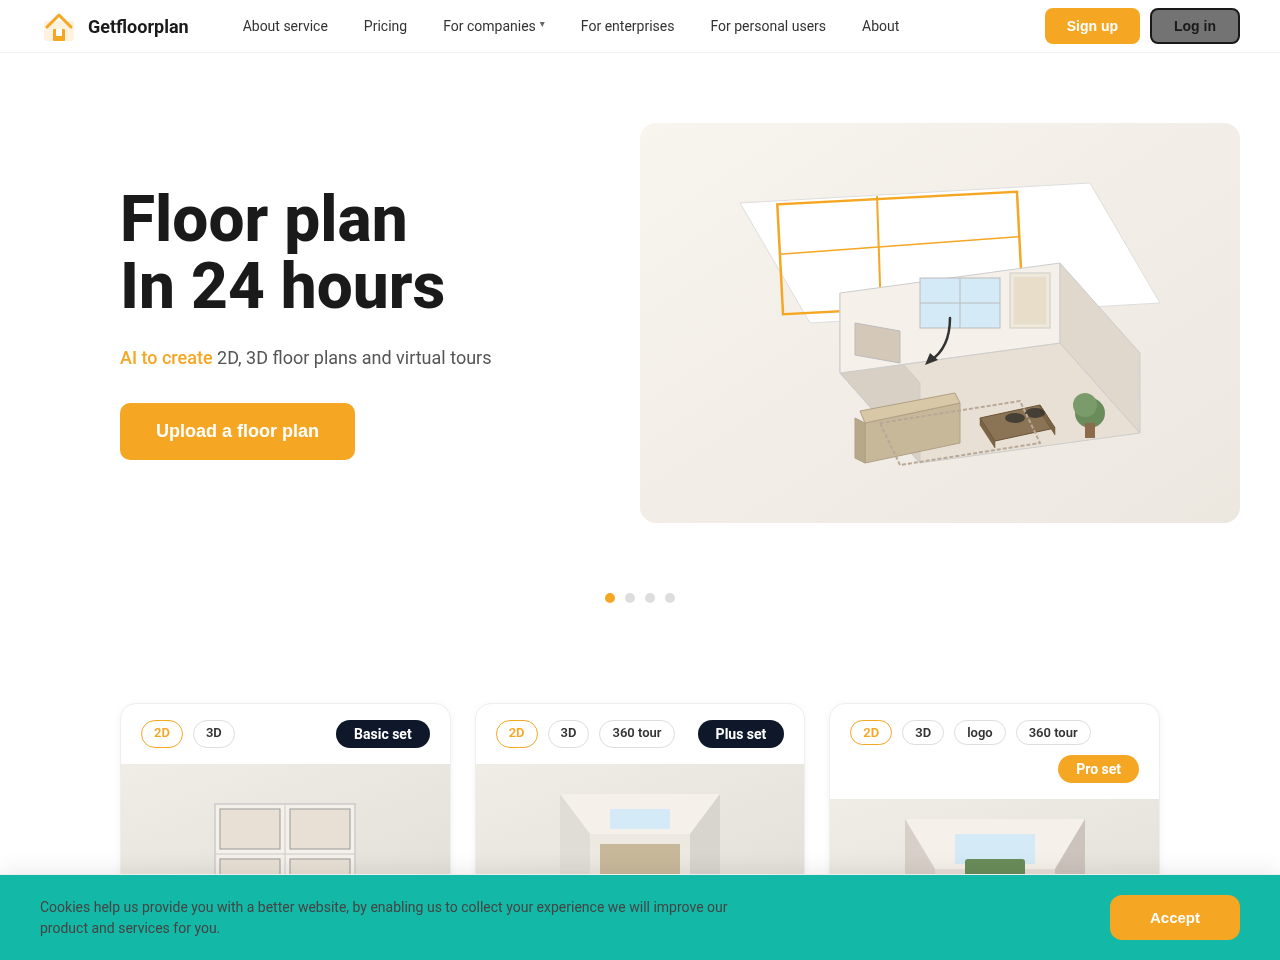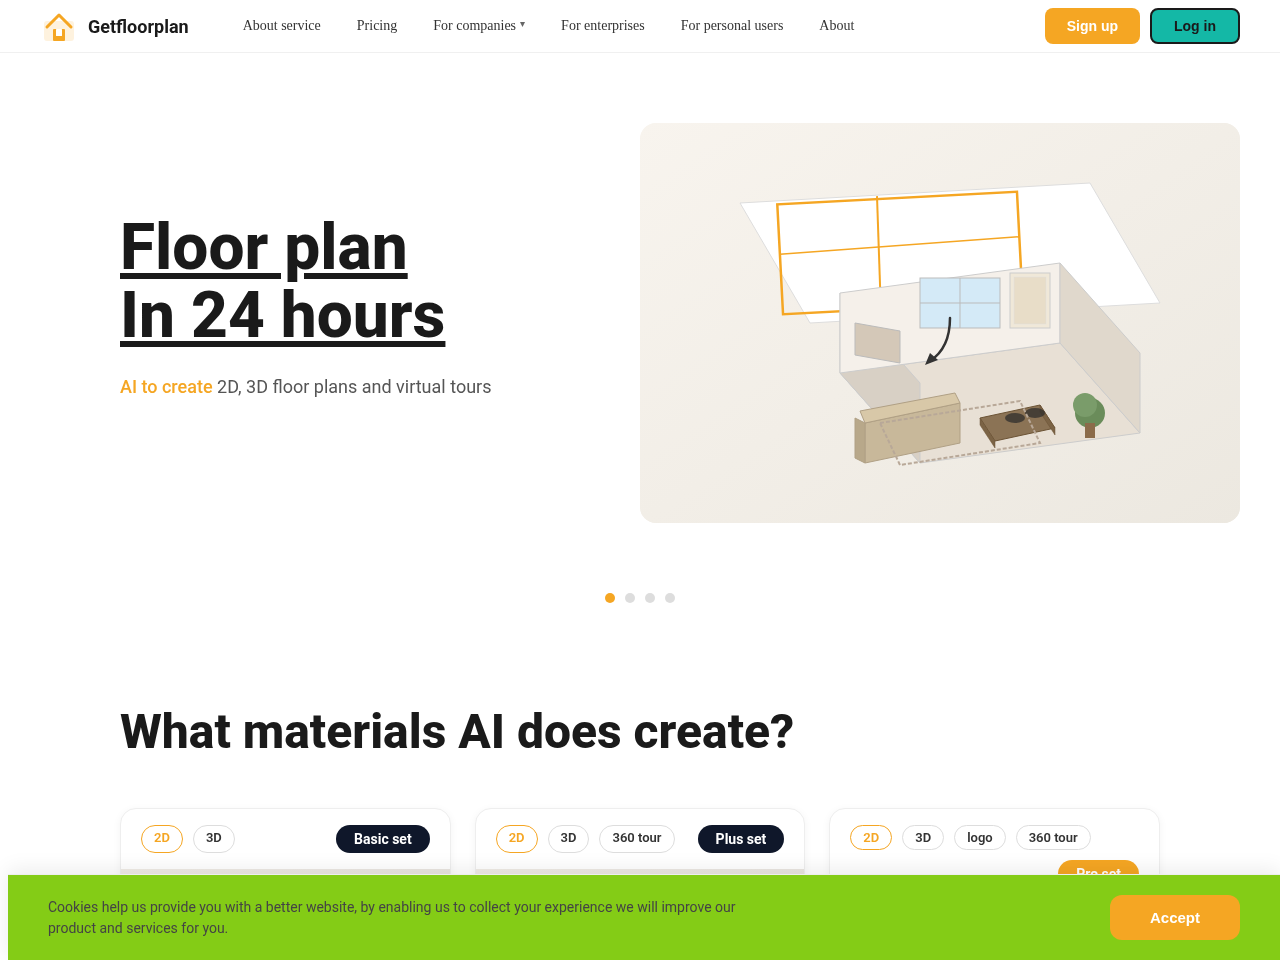--- a/index.html
+++ b/index.html
@@ -13,40 +13,39 @@
     .logo-area { display: flex; align-items: center; gap: 10px; margin-right: 40px; text-decoration: none; color: inherit; }
     .logo-icon {
       width: 38px; height: 38px;
     }
     .logo-text { font-size: 18px; font-weight: 700; color: #1a1a1a; }
     .nav-links { display: flex; align-items: center; gap: 8px; flex: 1; }
     .nav-item {
       padding: 8px 14px; font-size: 14px; color: #333; cursor: pointer;
       border-radius: 6px; white-space: nowrap; display: flex; gap: 4px;
       text-decoration: none;
-      font-family: Liberation Serif, serif;
     }
     .nav-chevron { font-size: 10px; color: #666; }
     .nav-actions { display: flex; align-items: center; gap: 10px; }
     .btn-signup {
       background: #f5a623; color: #fff; border: none; border-radius: 8px;
       padding: 10px 22px; font-size: 14px; font-weight: 600; cursor: pointer;
     }
     .btn-login {
-      background: #14b8a6; color: #1a1a1a; border: 2px solid #1a1a1a; border-radius: 8px;
+      background: #737373; color: #1a1a1a; border: 2px solid #1a1a1a; border-radius: 8px;
       padding: 8px 22px; font-size: 14px; font-weight: 600; cursor: pointer; text-align: center;
     }
 
     
     .hero {
       display: flex; align-items: center; padding: 40px 40px 20px 120px;
       min-height: 520px; position: relative; overflow: hidden;
     }
     .hero-left { flex: 0 0 480px; z-index: 2; }
-    .hero-title { font-size: 64px; font-weight: 800; line-height: 1.05; color: #1a1a1a; margin-bottom: 24px; text-decoration: underline; }
+    .hero-title { font-size: 64px; font-weight: 800; line-height: 1.05; color: #1a1a1a; margin-bottom: 24px; }
     .hero-subtitle { font-size: 18px; color: #555; margin-bottom: 32px; line-height: 1.5; }
     .hero-subtitle .highlight { color: #f5a623; font-weight: 500; }
     .btn-upload {
       display: inline-block; background: #f5a623; color: #fff; border: none;
       border-radius: 10px; padding: 18px 36px; font-size: 18px; font-weight: 600;
       cursor: pointer; text-decoration: none;
     }
     .hero-right {
       flex: 1; display: flex; justify-content: flex-end; align-items: center;
       position: relative; margin-left: 40px;
@@ -92,23 +91,23 @@
     }
     .set-badge.pro { background: #f5a623; }
     .card-img-area {
       width: 100%; height: 180px; background: linear-gradient(160deg, #f0ece6 0%, #e0dcd6 100%);
       display: flex; align-items: center; justify-content: center;
     }
 
     
     .cookie-banner {
       position: fixed; bottom: 0; left: 0; right: 0;
-      background: #84cc16; border-top: 1px solid #eee;
+      background: #14b8a6; border-top: 1px solid #eee;
       padding: 20px 40px; display: flex; align-items: center; justify-content: space-between;
-      box-shadow: 0 -4px 20px rgba(0,0,0,0.08); z-index: 999; margin-left: 8px;
+      box-shadow: 0 -4px 20px rgba(0,0,0,0.08); z-index: 999;
     }
     .cookie-text { font-size: 14px; color: #444; max-width: 720px; line-height: 1.5; }
     .btn-accept {
       background: #f5a623; color: #fff; border: none; border-radius: 12px;
       padding: 14px 40px; font-size: 15px; font-weight: 600; cursor: pointer; white-space: nowrap;
     }
   </style>
 </head>
 <body>
 
@@ -153,20 +152,21 @@
 
 <section class="hero">
   <div class="hero-left">
     <h1 class="hero-title">
       <span>Floor plan</span><br>
       <span>In 24 hours</span>
     </h1>
     <p class="hero-subtitle">
       <span class="highlight">AI to create</span><span> 2D, 3D floor plans and virtual tours</span>
     </p>
+    <button class="btn-upload">Upload a floor plan</button>
   </div>
 
   <div class="hero-right">
     <div class="hero-image-placeholder">
       <div class="floor-illustration">
 
         <svg viewBox="0 0 600 400" xmlns="http://www.w3.org/2000/svg">
 
           <defs>
             <linearGradient id="bgGrad" x1="0%" y1="0%" x2="100%" y2="100%">
@@ -229,21 +229,20 @@
 </section>
 
 <div class="carousel-dots">
   <div class="dot active"></div>
   <div class="dot"></div>
   <div class="dot"></div>
   <div class="dot"></div>
 </div>
 
 <section class="section">
-  <h2 class="section-title">What materials AI does create?</h2>
 
   <div class="cards-row">
 
     <div class="card">
       <div class="card-header">
         <span class="tag active-2d">2D</span>
         <span class="tag">3D</span>
         <span class="set-badge">Basic set</span>
       </div>
       <div class="card-img-area">

